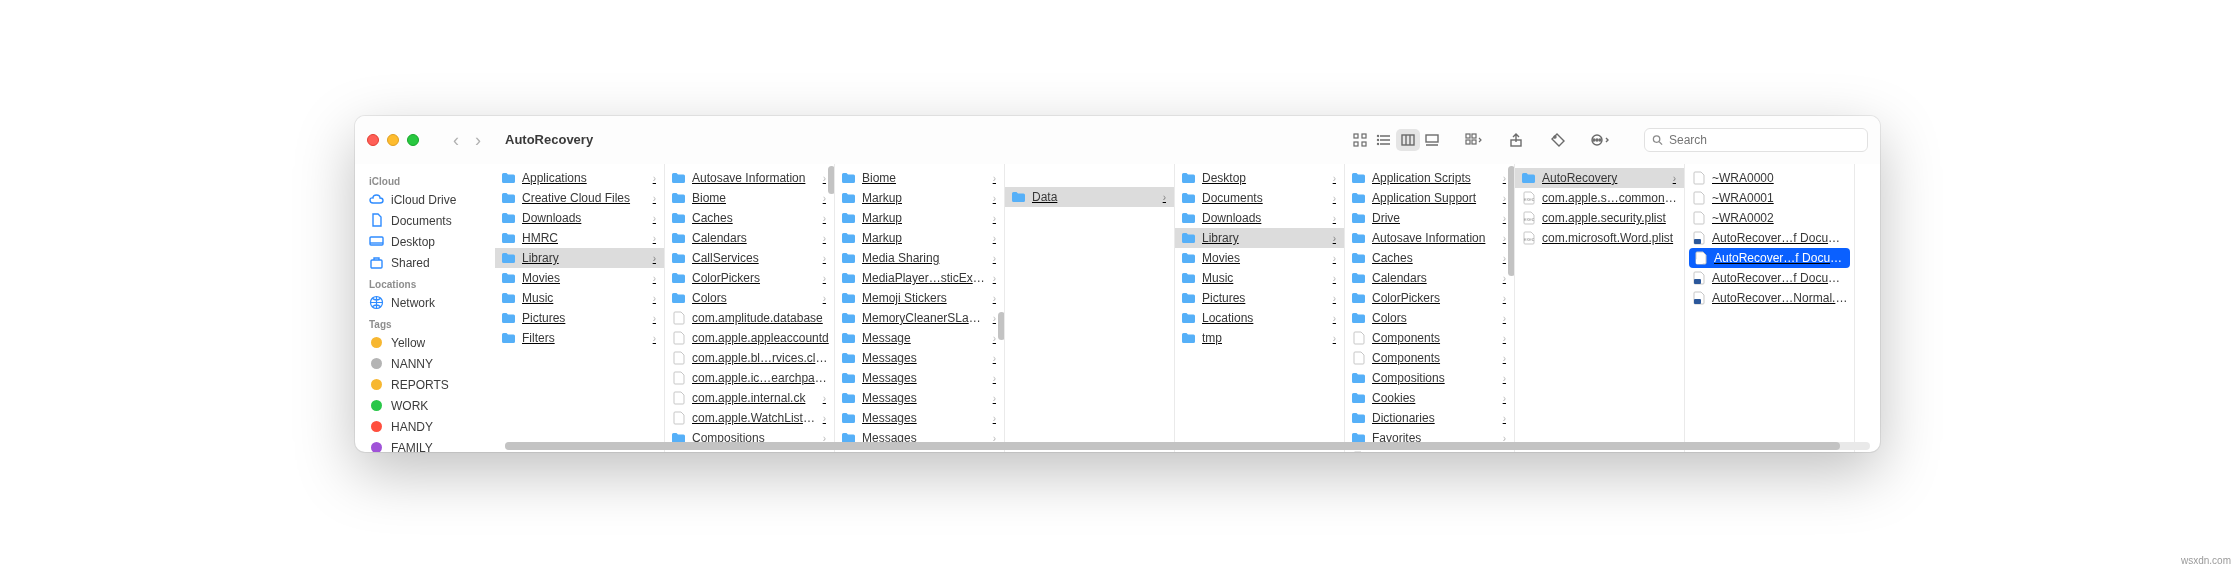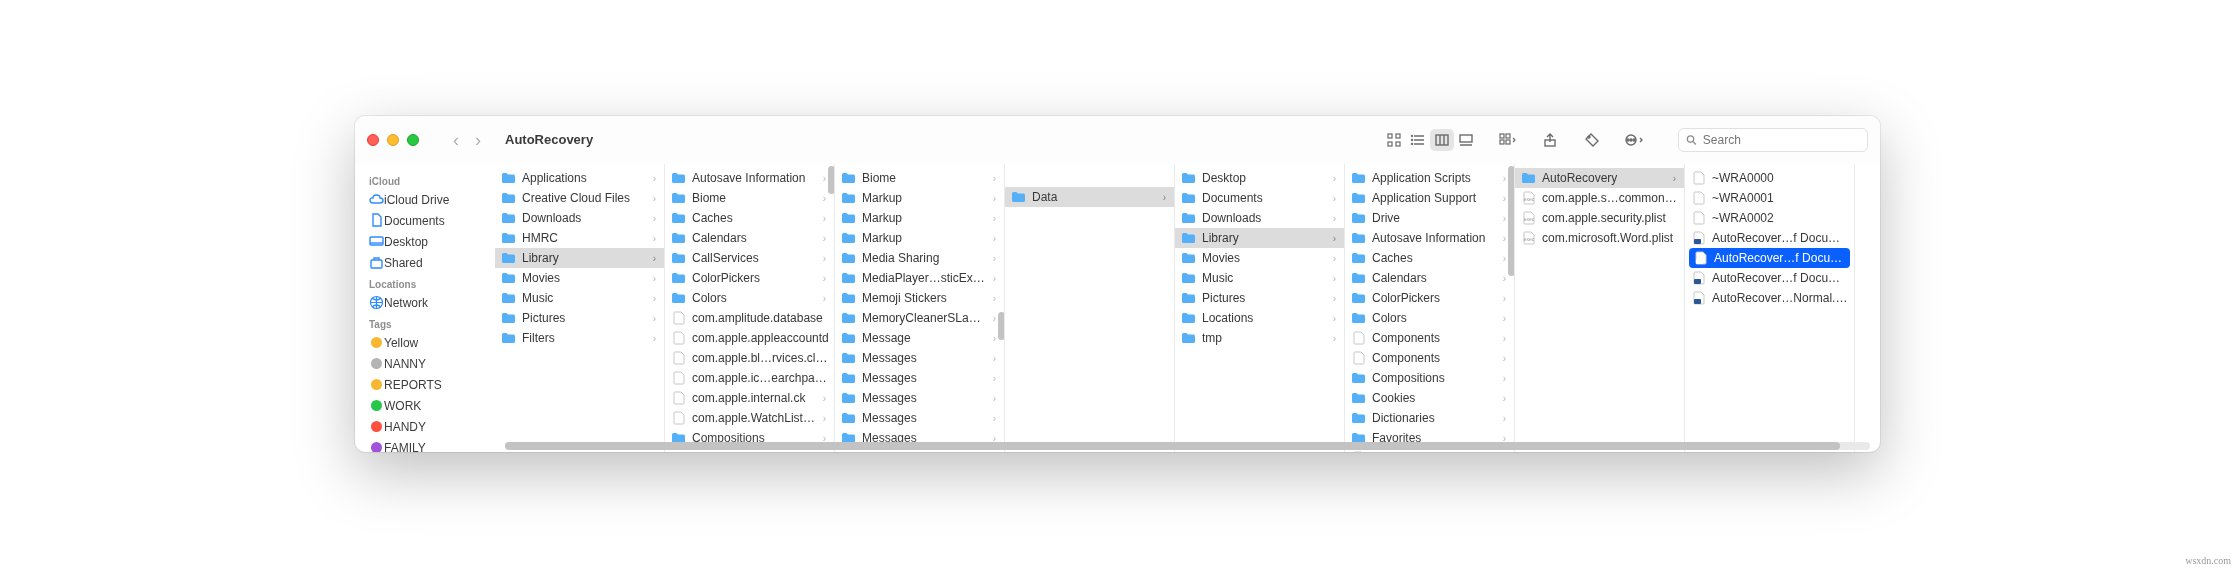--- a/index.html
+++ b/index.html
@@ -12,51 +12,51 @@
   .dot.yellow{background:#febc2e;border:1px solid #e0a020;}
   .dot.green{background:#28c840;border:1px solid #17a82a;}
   .nav { display:flex; gap:16px; margin-left:24px; }
   .chev { color:#b0b0b0; font-size:18px; line-height:1; }
   .title { margin-left:14px; font-size:13px; font-weight:600; color:#3a3a3a; }
   .spacer { flex:1; }
   .tbicons { display:flex; align-items:center; gap:18px; color:#6b6b6b; font-size:15px; }
   .tbgroup { display:flex; align-items:center; }
   .tbbtn { width:24px; height:22px; display:flex; align-items:center; justify-content:center; border-radius:5px; }
   .tbbtn.sel { background:#e5e5e5; }
-  .searchbox { display:flex; align-items:center; gap:6px; width:190px; height:24px; border:1px solid #e1e1e1; border-radius:6px; background:#fff; padding:0 7px; margin-left:22px; }
+  .searchbox { display:flex; align-items:center; gap:6px; width:224px; height:24px; border:1px solid #e1e1e1; border-radius:6px; background:#fff; padding:0 7px; margin-left:22px; }
   .searchbox input { border:none; outline:none; background:transparent; font-size:12px; color:#8b8b8b; width:100%; }
   .searchbox svg { color:#8b8b8b; }
 
   .body { flex:1; display:flex; min-height:0; position:relative; }
   .sidebar { width:140px; padding:6px 0 20px 8px; font-size:12px; color:#444; overflow:auto; }
   .sbh { font-size:10px; color:#8e8e8e; font-weight:600; padding:6px 6px 2px 6px; }
-  .sbi { display:flex; align-items:center; padding:3px 6px; border-radius:5px; }
+  .sbi { display:flex; align-items:center; gap:7px; padding:3px 6px; border-radius:5px; }
   .sbi .ic { width:15px; height:15px; display:flex; align-items:center; justify-content:center; }
   .sbi .tag { width:11px; height:11px; border-radius:50%; }
   .sbi span.lbl { white-space:nowrap; overflow:hidden; text-overflow:ellipsis; color:#3c3c3c;}
 
   .columns { flex:1; display:flex; min-height:0; position:relative; }
   .col { width:170px; border-right:1px solid #eaeaea; overflow-y:hidden; }
-  .col .scrollregion { height:100%; overflow-y:auto; padding:4px 0; }
+  .col .scrollregion { height:100%; overflow-y:auto; padding:4px 0;text-decoration:underline; }
   .col .scrollregion::-webkit-scrollbar{width:0;}
   .item { position:relative; display:flex; align-items:center; gap:6px; padding:2px 4px 2px 6px; font-size:12px; color:#383838; height:16px; box-sizing:content-box;}
   .item .ic { width:15px; min-width:15px; height:15px; display:flex; align-items:center; justify-content:center; }
   .item .txt { flex:1; white-space:nowrap; overflow:hidden; text-overflow:ellipsis; }
   .item .ar { color:#b8b8b8; font-size:10px; padding-right:4px; }
   .item.selpath { background:#dcdcdc; }
   .item.selpath .ar { color:#808080; }
   .item.selactive { background:#0a60ff; color:#fff; border-radius:4px; margin:0 4px; padding:2px 2px 2px 4px;}
   .item.selactive .txt { color:#fff; }
 
   .hscroll { position:absolute; left:150px; right:10px; bottom:2px; height:8px; background:#e9e9e9; border-radius:8px; }
   .hscroll .thumb { position:absolute; left:0; right:30px; top:0; bottom:0; background:#c3c3c3; border-radius:8px; }
 
   
   .vt { position:absolute; width:7px; right:-1px; background:#c3c3c3; border-radius:7px; }
-  .watermark { position:fixed; right:4px; bottom:2px; font-size:10px; color:#9a9a9a; font-family:Liberation Serif, serif;}
+  .watermark { position:fixed; right:4px; bottom:2px; font-size:10px; color:#9a9a9a; font-family:Liberation Sans, sans-serif;}
 </style>
 </head>
 <body>
 
 <div class="window">
   <div class="toolbar">
     <div class="traffic">
       <div class="dot red"></div>
       <div class="dot yellow"></div>
       <div class="dot green"></div>

